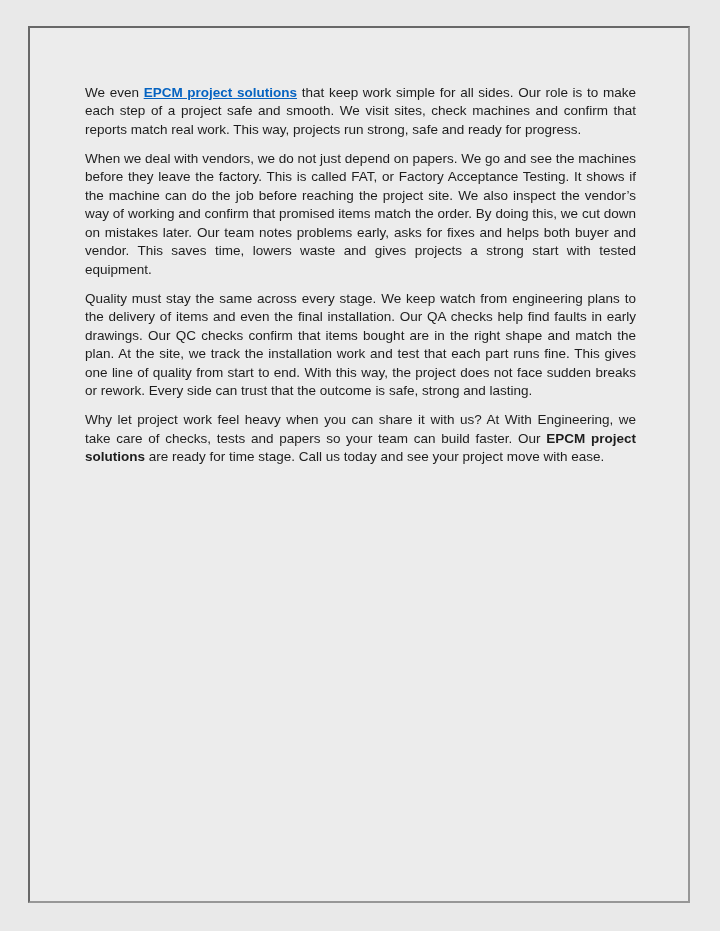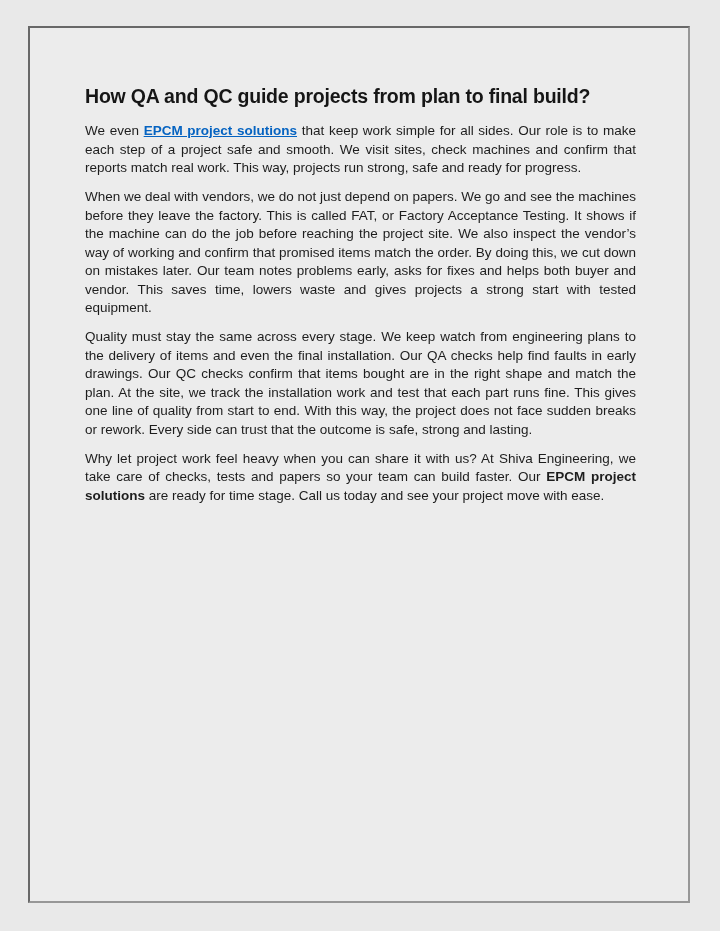--- a/index.html
+++ b/index.html
@@ -49,20 +49,19 @@
     cursor: pointer;
   }
   .para .bold {
     font-weight: bold;
   }
 </style>
 </head>
 <body>
 
 <div class="page-frame">
-  <h1 class="page-title">How QA and QC guide projects from plan to final build?</h1>
   <div>
       <p class="para"><span>We even </span><a href="#">EPCM project solutions</a><span> that keep work simple for all sides. Our role is to make each step of a project safe and smooth. We visit sites, check machines and confirm that reports match real work. This way, projects run strong, safe and ready for progress.</span></p>
       <p class="para"><span>When we deal with vendors, we do not just depend on papers. We go and see the machines before they leave the factory. This is called FAT, or Factory Acceptance Testing. It shows if the machine can do the job before reaching the project site. We also inspect the vendor’s way of working and confirm that promised items match the order. By doing this, we cut down on mistakes later. Our team notes problems early, asks for fixes and helps both buyer and vendor. This saves time, lowers waste and gives projects a strong start with tested equipment.</span></p>
       <p class="para"><span>Quality must stay the same across every stage. We keep watch from engineering plans to the delivery of items and even the final installation. Our QA checks help find faults in early drawings. Our QC checks confirm that items bought are in the right shape and match the plan. At the site, we track the installation work and test that each part runs fine. This gives one line of quality from start to end. With this way, the project does not face sudden breaks or rework. Every side can trust that the outcome is safe, strong and lasting.</span></p>
-      <p class="para"><span>Why let project work feel heavy when you can share it with us? At Shiva Engineering, we take care of checks, tests and papers so your team can build faster. Our </span><span class="bold">EPCM project solutions</span><span> are ready for time stage. Call us today and see your project move with ease.</span></p>
+      <p class="para"><span>Why let project work feel heavy when you can share it with us? At With Engineering, we take care of checks, tests and papers so your team can build faster. Our </span><span class="bold">EPCM project solutions</span><span> are ready for time stage. Call us today and see your project move with ease.</span></p>
     </div>
 </div>
 
 </body></html>

